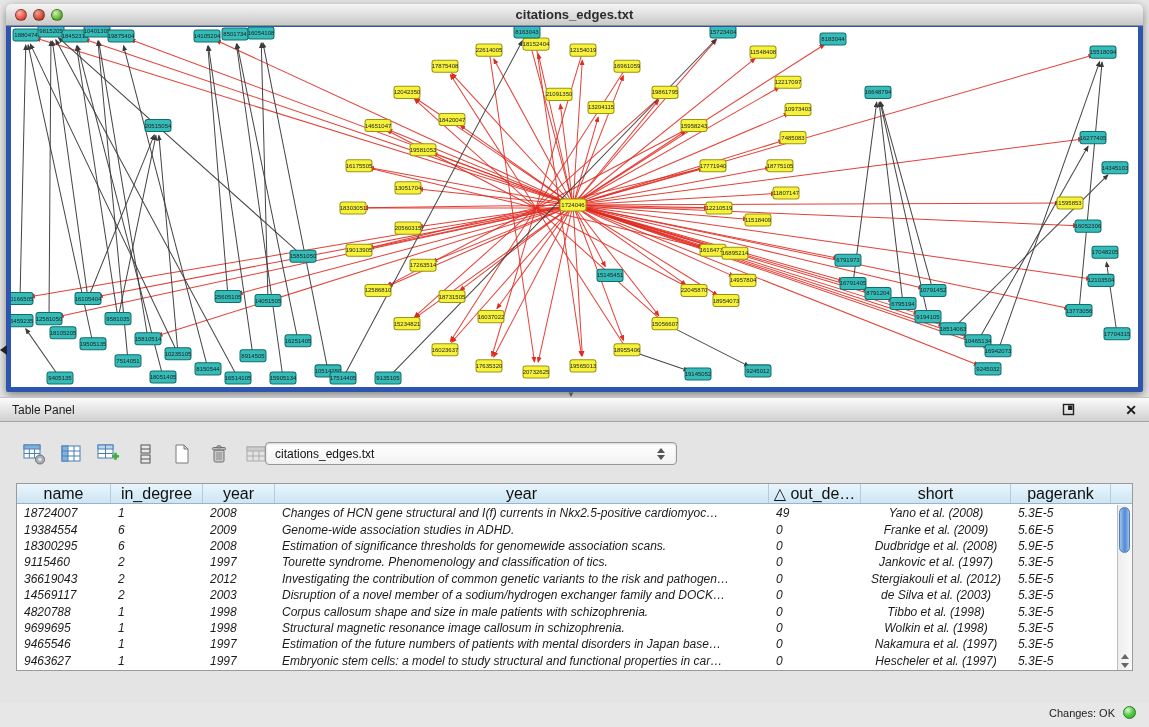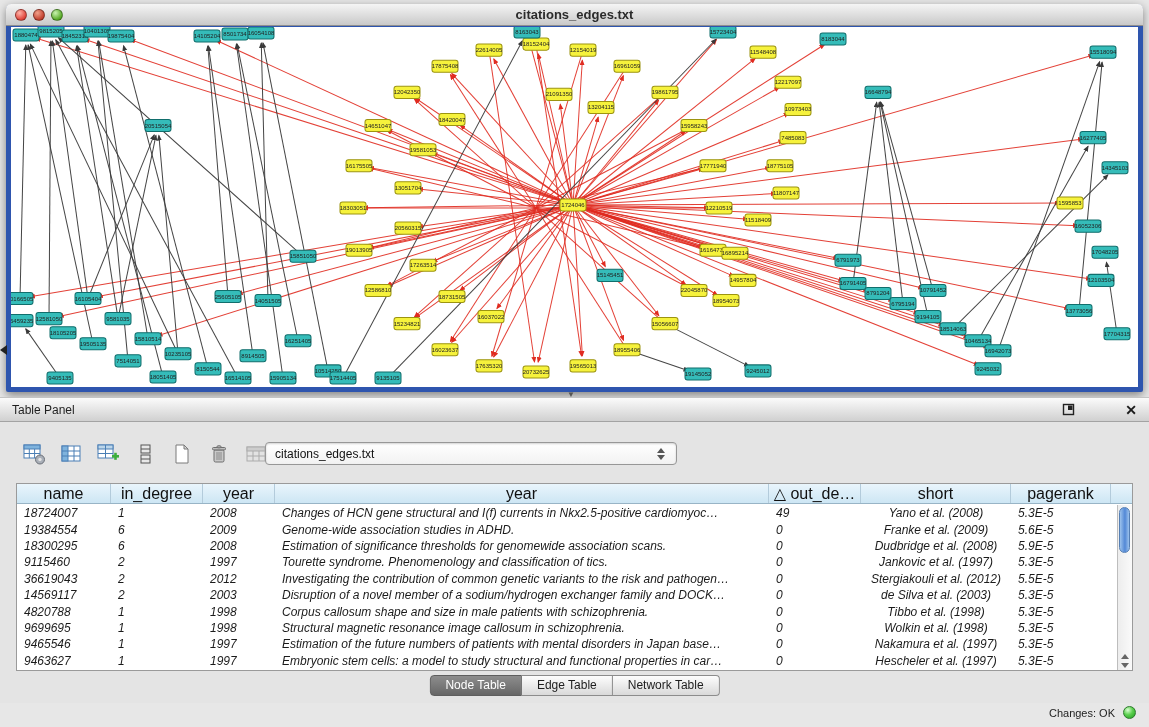--- a/index.html
+++ b/index.html
@@ -639,25 +639,20 @@
         </div>
       <div class="vscroll">
         <div class="vthumb"></div>
         <div class="scroll-arrows">
           <span class="sa-up"></span>
           <span class="sa-down"></span>
         </div>
       </div>
     </div>
 
-    <div class="tabs">
-      <span class="tab selected">Node Table</span>
-      <span class="tab">Edge Table</span>
-      <span class="tab">Network Table</span>
-    </div>
 
   </div>
 </div>
 
 <div class="statusbar">
   <span class="memory-label">Changes: OK</span>
   <span class="memory-dot"></span>
 </div>
 
 </body></html>

